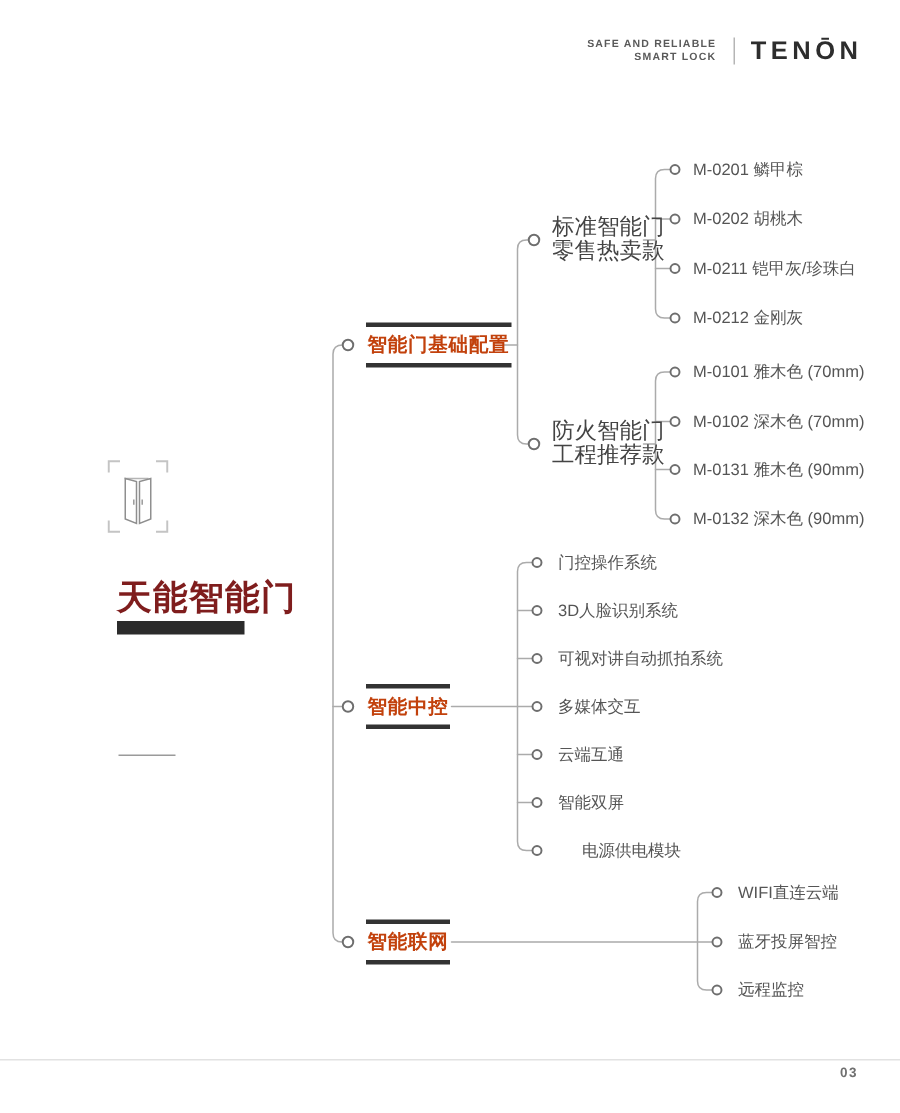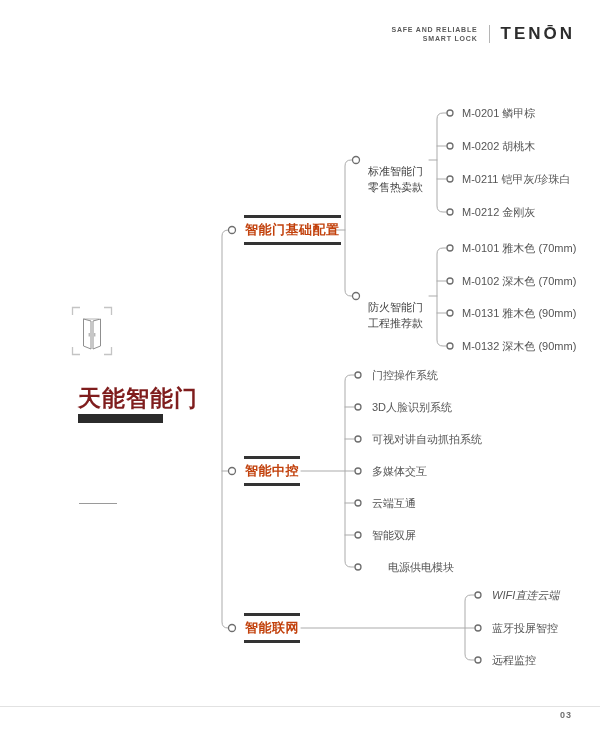--- a/index.html
+++ b/index.html
@@ -16,21 +16,21 @@
   .door-icon{position:absolute;left:71px;top:306px;}
   .brand-title{position:absolute;left:78px;top:383px;font-size:23px;font-weight:800;color:#7f1d1d;letter-spacing:1px;white-space:nowrap;}
   .brand-bar{position:absolute;left:78px;top:414px;width:85px;height:9px;background:#2b2b2b;}
   .brand-sub{position:absolute;left:78px;top:452px;font-size:10.5px;font-weight:bold;letter-spacing:2.5px;color:#4a4a4a;line-height:17px;white-space:nowrap;}
   .brand-rule{position:absolute;left:79px;top:503px;width:38px;height:1px;background:#9a9a9a;}
   
   .tree-svg{position:absolute;left:0;top:0;}
   .main-node{position:absolute;transform:translateY(-50%);white-space:nowrap;}
   .main-node span{display:inline-block;font-size:13px;font-weight:bold;color:#c2410c;
     border-top:3px solid #333;border-bottom:3px solid #333;padding:3px 1px;letter-spacing:0.5px;}
-  .mid-node{position:absolute;transform:translateY(-50%);font-size:11px;color:#444;line-height:16px;white-space:nowrap;margin-top:19px;}
+  .mid-node{position:absolute;transform:translateY(-50%);font-size:15px;color:#444;line-height:16px;white-space:nowrap;}
   .leaf{position:absolute;transform:translateY(-50%);font-size:11px;color:#555;white-space:nowrap;}
   
   .footer-line{position:absolute;left:0;top:706px;width:600px;height:1px;background:#e2e2e2;}
   .page-number{position:absolute;top:710px;right:28px;font-size:9px;font-weight:bold;color:#707070;letter-spacing:1px;}
 </style>
 </head>
 <body>
 
 <div class="stage">
 
@@ -154,20 +154,20 @@
   <div class="leaf" style="left:462px;top:346px;">M-0132 深木色 (90mm)</div>
 
   <div class="leaf" style="left:372px;top:375px;">门控操作系统</div>
   <div class="leaf" style="left:372px;top:407px;">3D人脸识别系统</div>
   <div class="leaf" style="left:372px;top:439px;">可视对讲自动抓拍系统</div>
   <div class="leaf" style="left:372px;top:471px;">多媒体交互</div>
   <div class="leaf" style="left:372px;top:503px;">云端互通</div>
   <div class="leaf" style="left:372px;top:535px;">智能双屏</div>
   <div class="leaf" style="left:372px;top:567px;padding-left:16px;">电源供电模块</div>
 
-  <div class="leaf" style="left:492px;top:595px;font-style:italic;">WIFI直连云端</div>
+  <div class="leaf" style="left:492px;top:595px;">WIFI直连云端</div>
   <div class="leaf" style="left:492px;top:628px;">蓝牙投屏智控</div>
   <div class="leaf" style="left:492px;top:660px;">远程监控</div>
 
   <div class="footer-line"></div>
   <div class="page-number">03</div>
 
 </div>
 
 </body></html>

